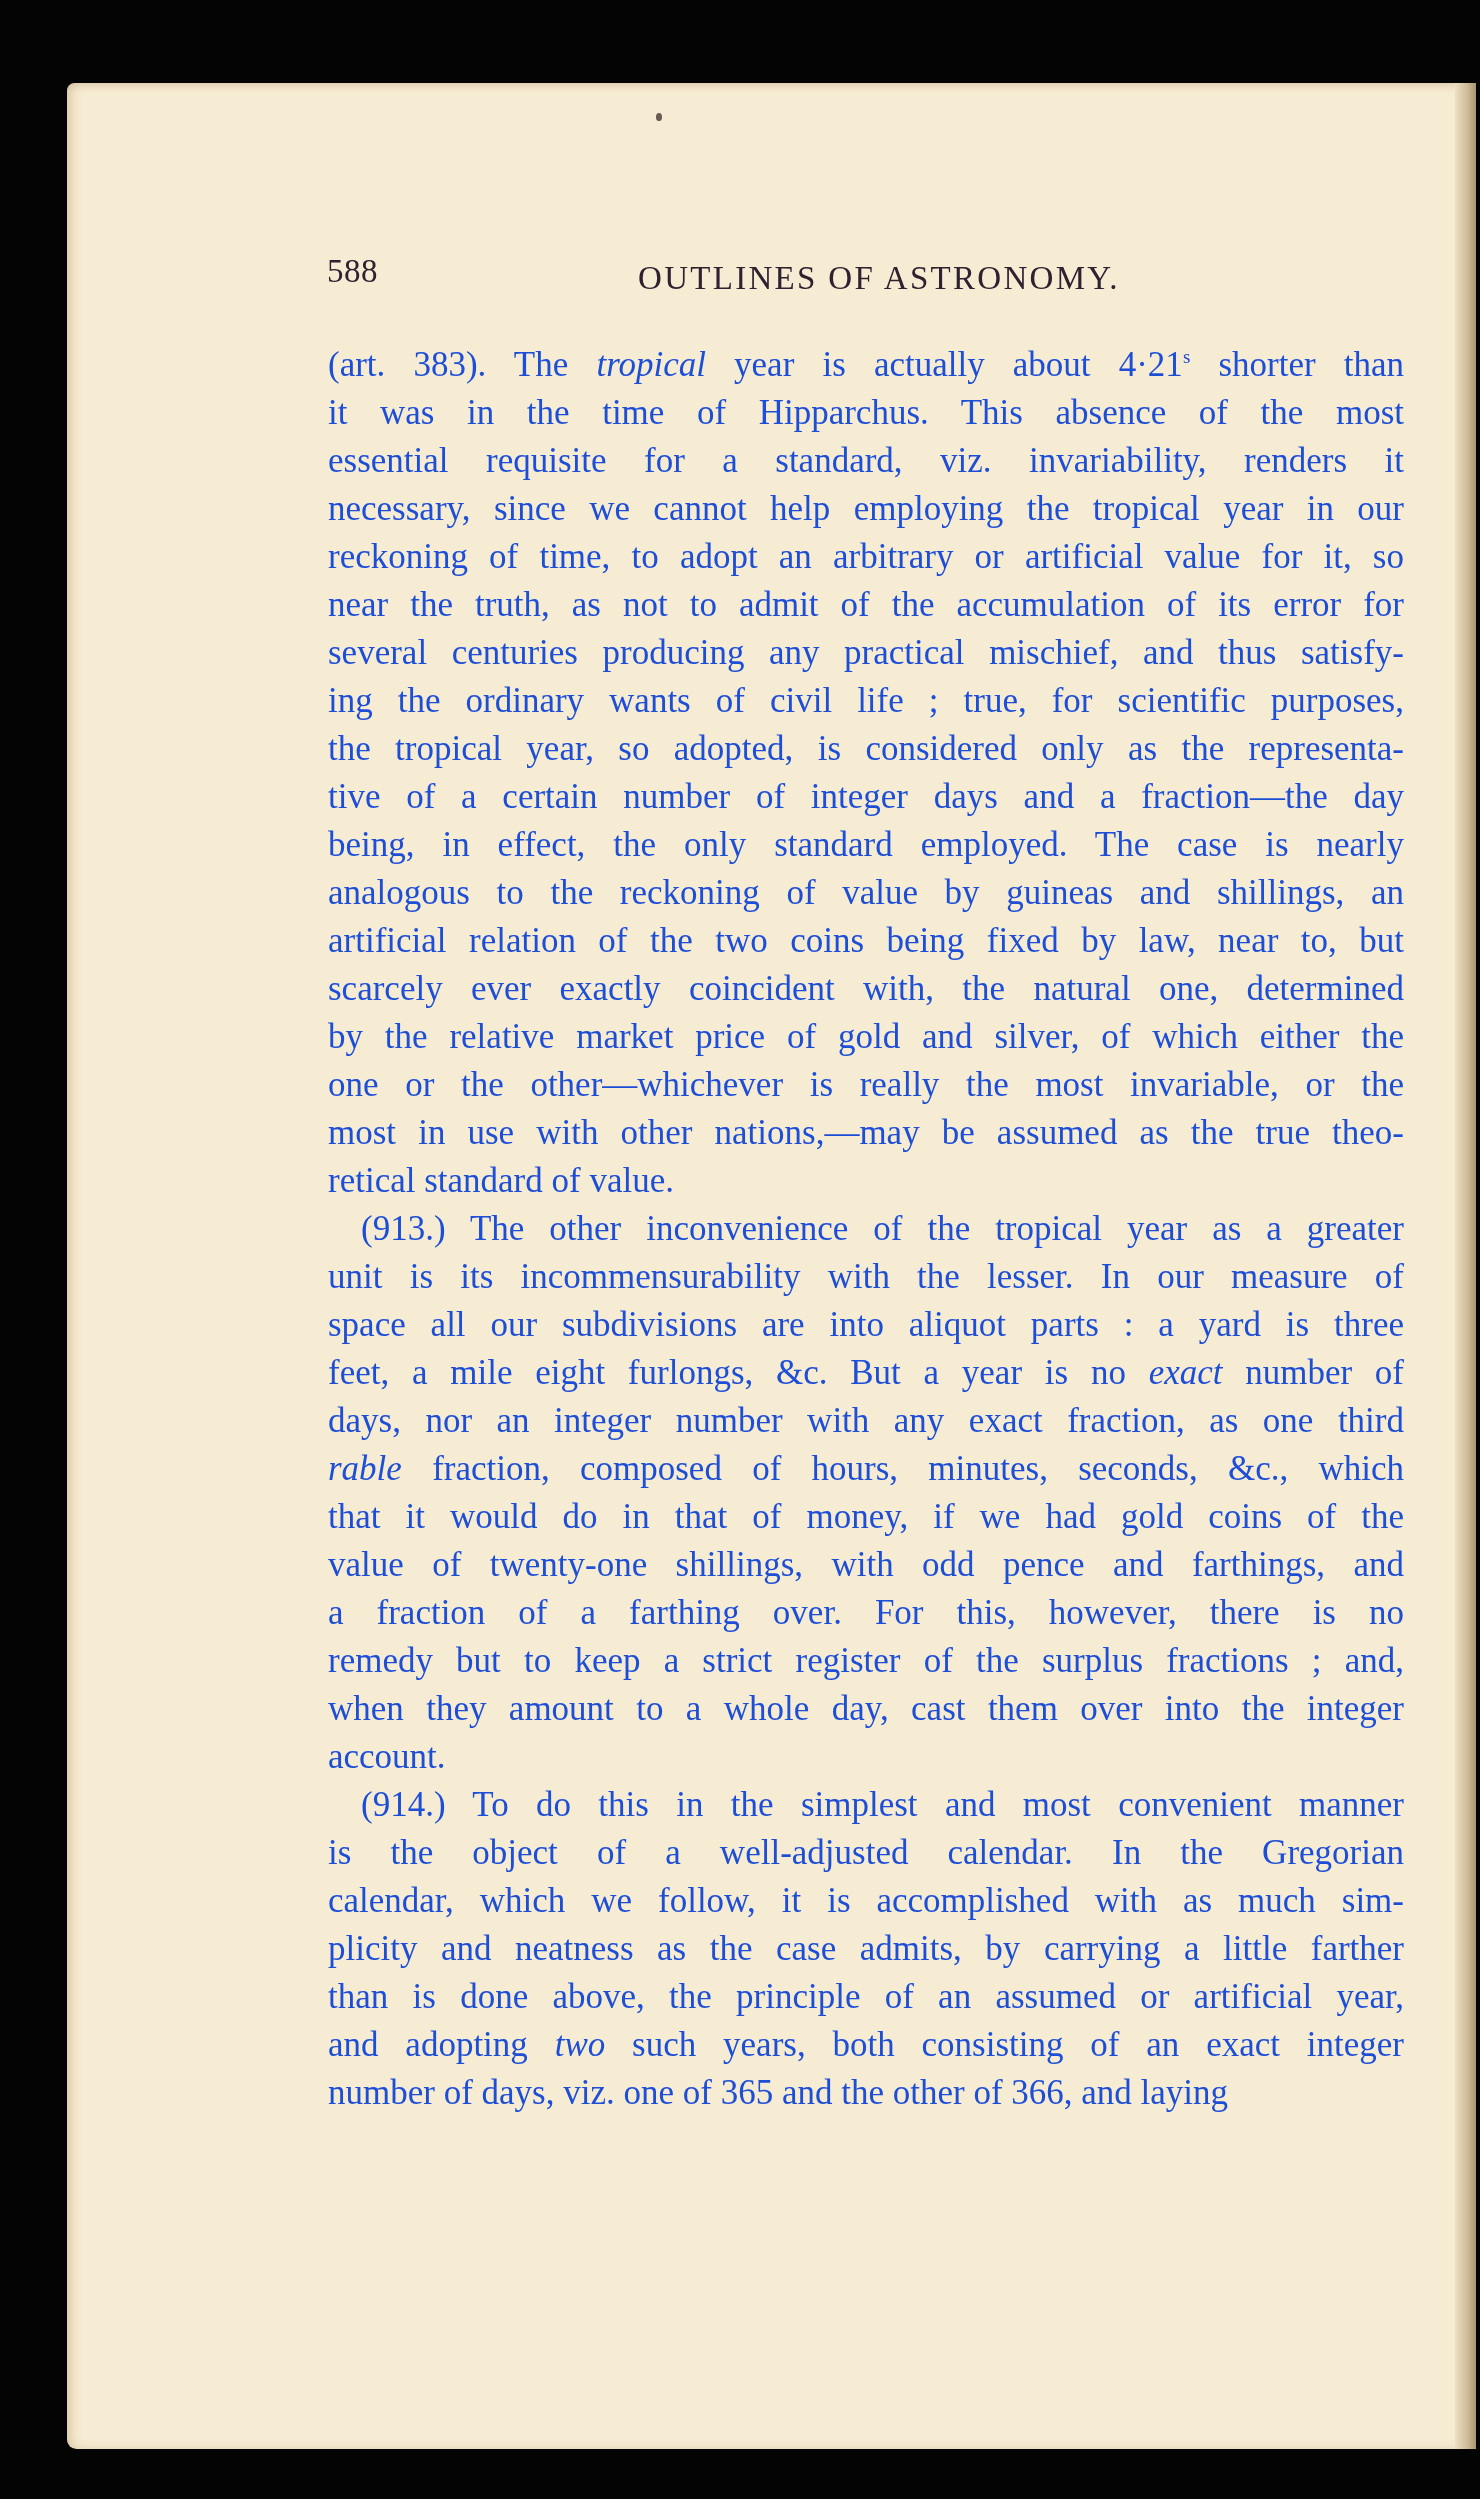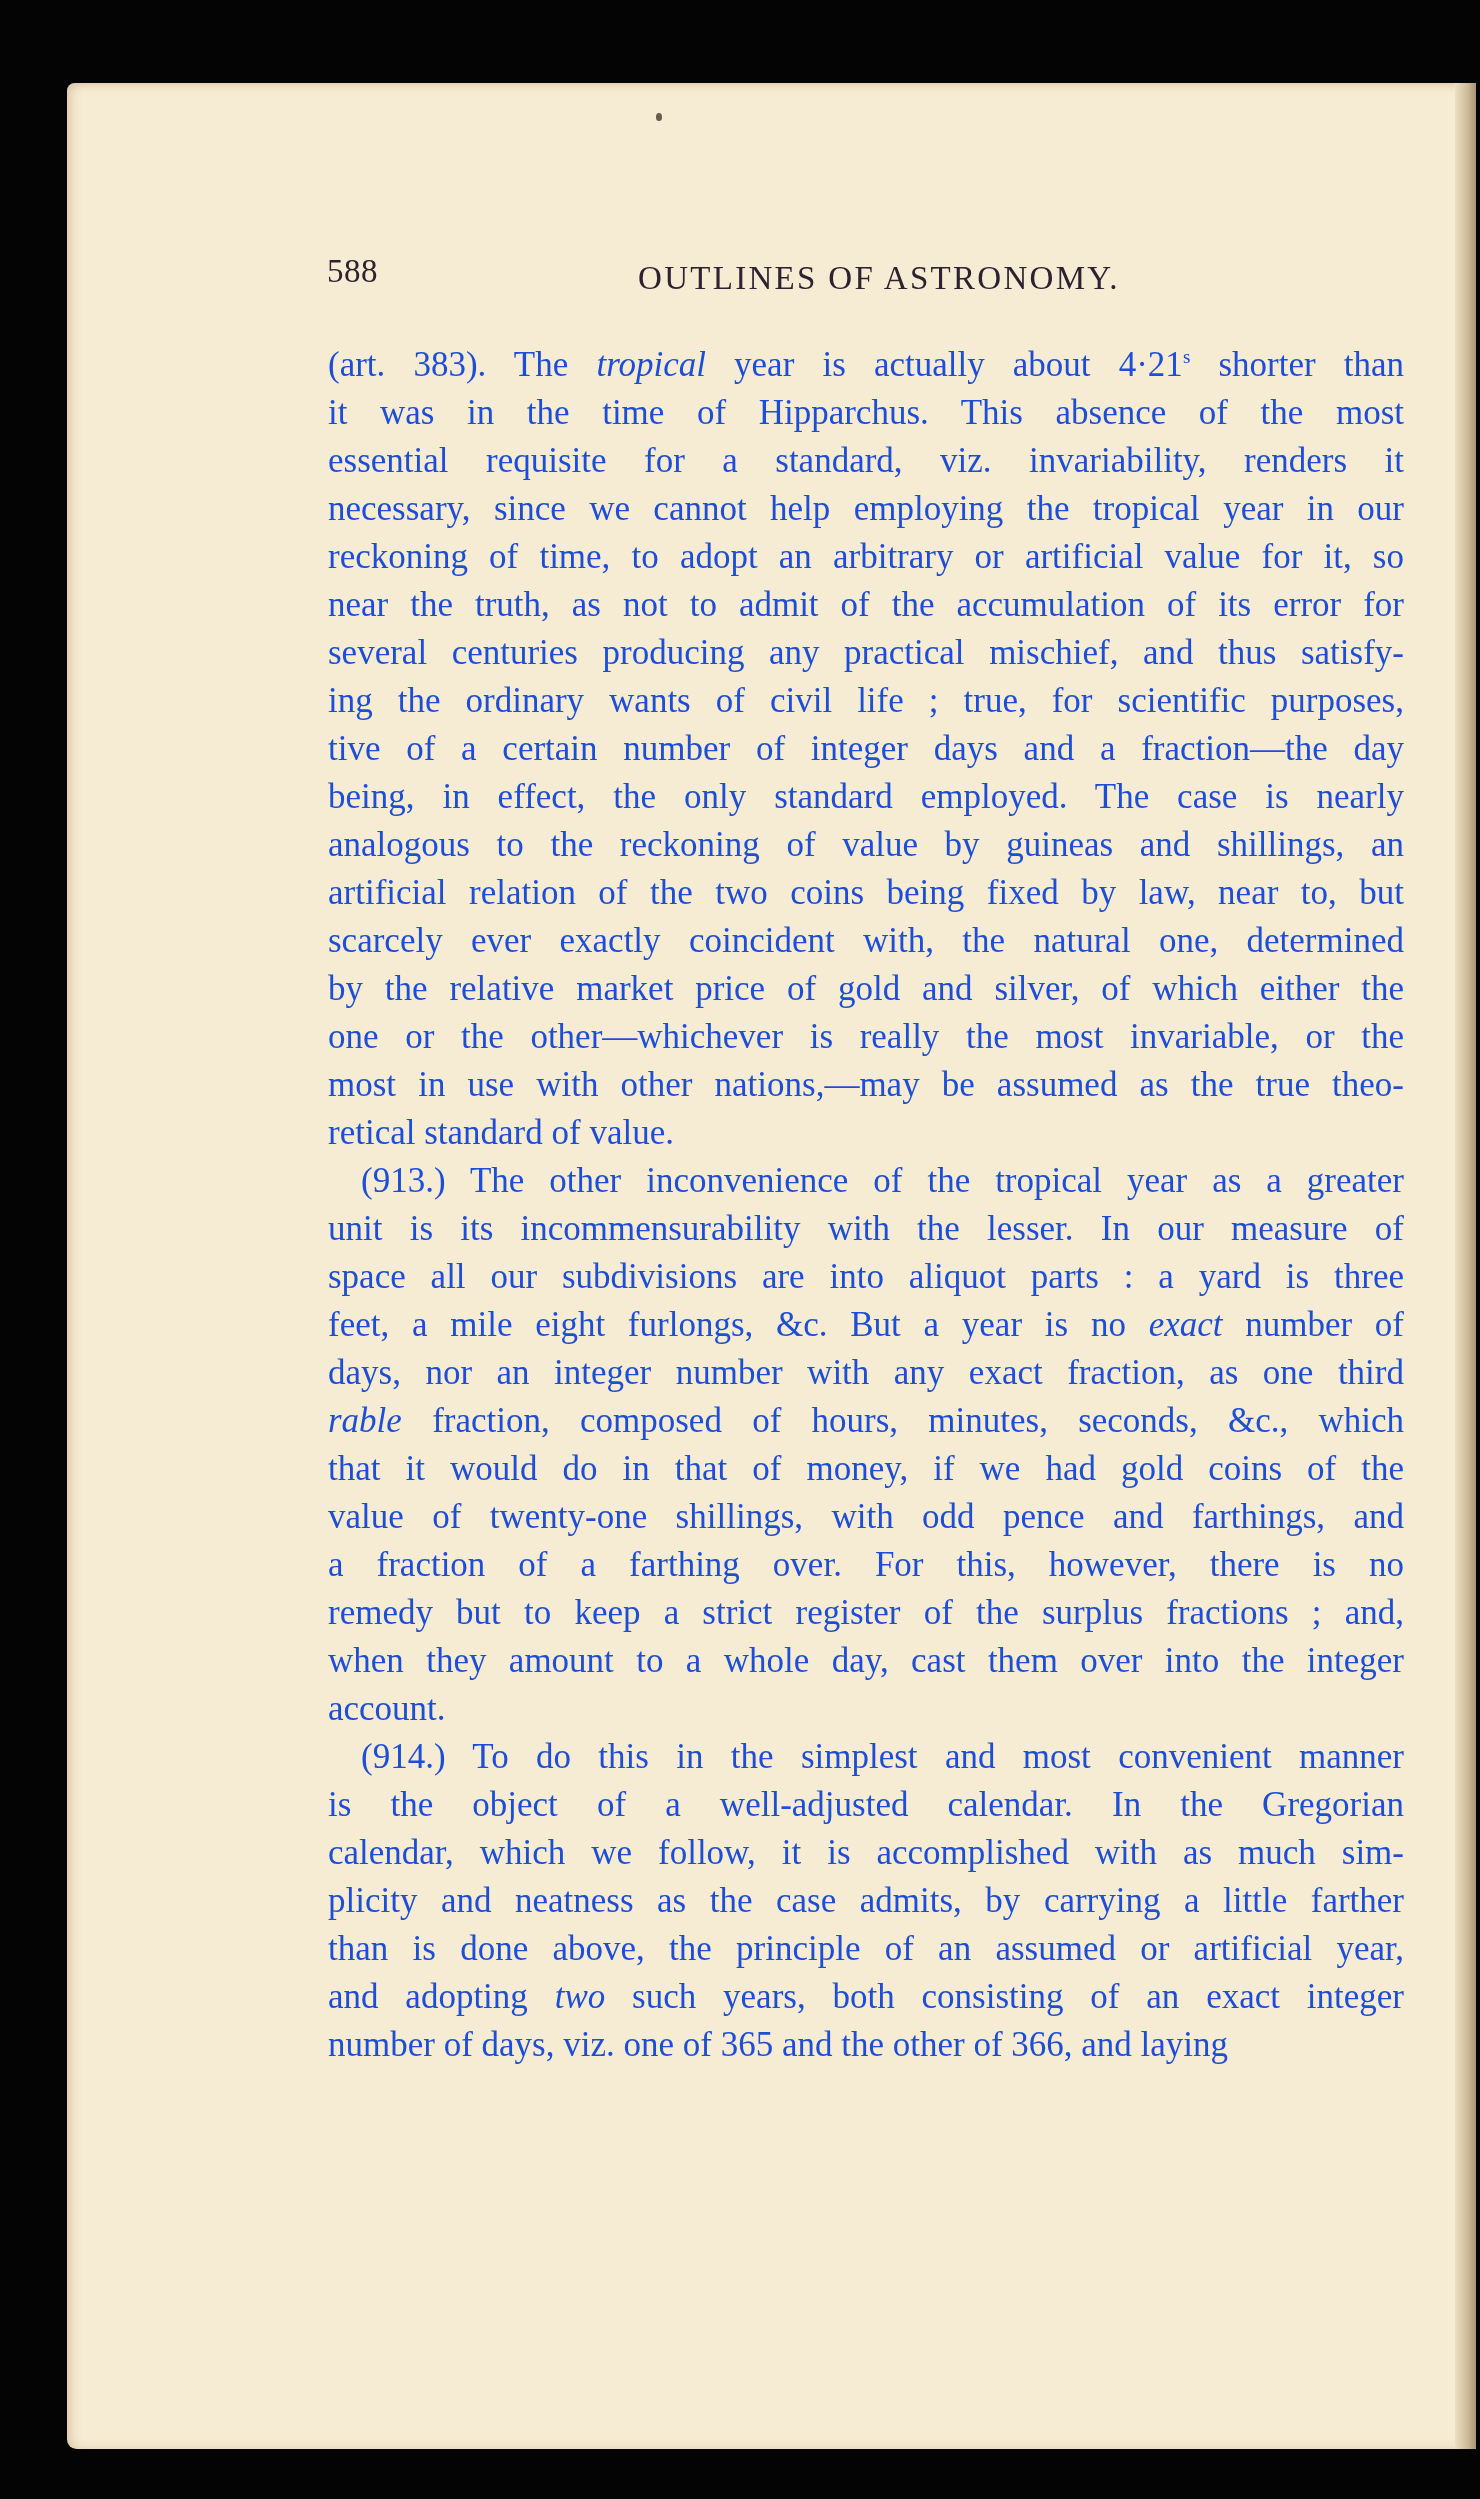--- a/index.html
+++ b/index.html
@@ -78,20 +78,21 @@
   <div class="body-text" id="body-text">
       <div>
         <div class="line"><span>(art. 383).  The </span><i>tropical</i><span> year is actually about 4·21</span><sup class="s">s</sup><span> shorter than</span></div>
         <div class="line"><span>it was in the time of Hipparchus.  This absence of the most</span></div>
         <div class="line"><span>essential requisite for a standard, viz. invariability, renders it</span></div>
         <div class="line"><span>necessary, since we cannot help employing the tropical year in our</span></div>
         <div class="line"><span>reckoning of time, to adopt an arbitrary or artificial value for it, so</span></div>
         <div class="line"><span>near the truth, as not to admit of the accumulation of its error for</span></div>
         <div class="line"><span>several centuries producing any practical mischief, and thus satisfy-</span></div>
         <div class="line"><span>ing the ordinary wants of civil life ; true, for scientific purposes,</span></div>
+        <div class="line"><span>the tropical year, so adopted, is considered only as the representa-</span></div>
         <div class="line"><span>tive of a certain number of integer days and a fraction—the day</span></div>
         <div class="line"><span>being, in effect, the only standard employed.  The case is nearly</span></div>
         <div class="line"><span>analogous to the reckoning of value by guineas and shillings, an</span></div>
         <div class="line"><span>artificial relation of the two coins being fixed by law, near to, but</span></div>
         <div class="line"><span>scarcely ever exactly coincident with, the natural one, determined</span></div>
         <div class="line"><span>by the relative market price of gold and silver, of which either the</span></div>
         <div class="line"><span>one or the other—whichever is really the most invariable, or the</span></div>
         <div class="line"><span>most in use with other nations,—may be assumed as the true theo-</span></div>
         <div class="line last"><span>retical standard of value.</span></div>
       </div>

